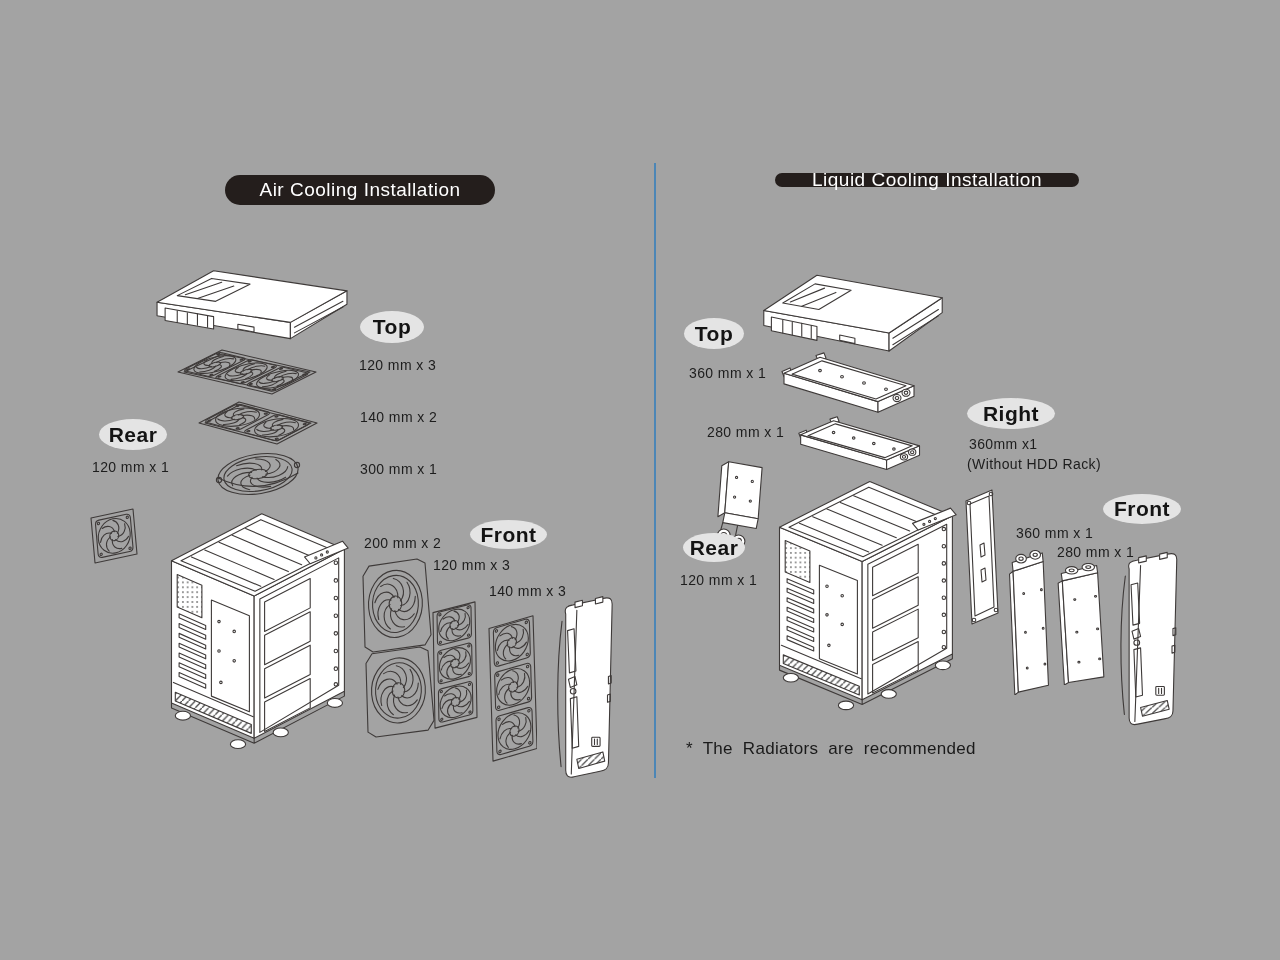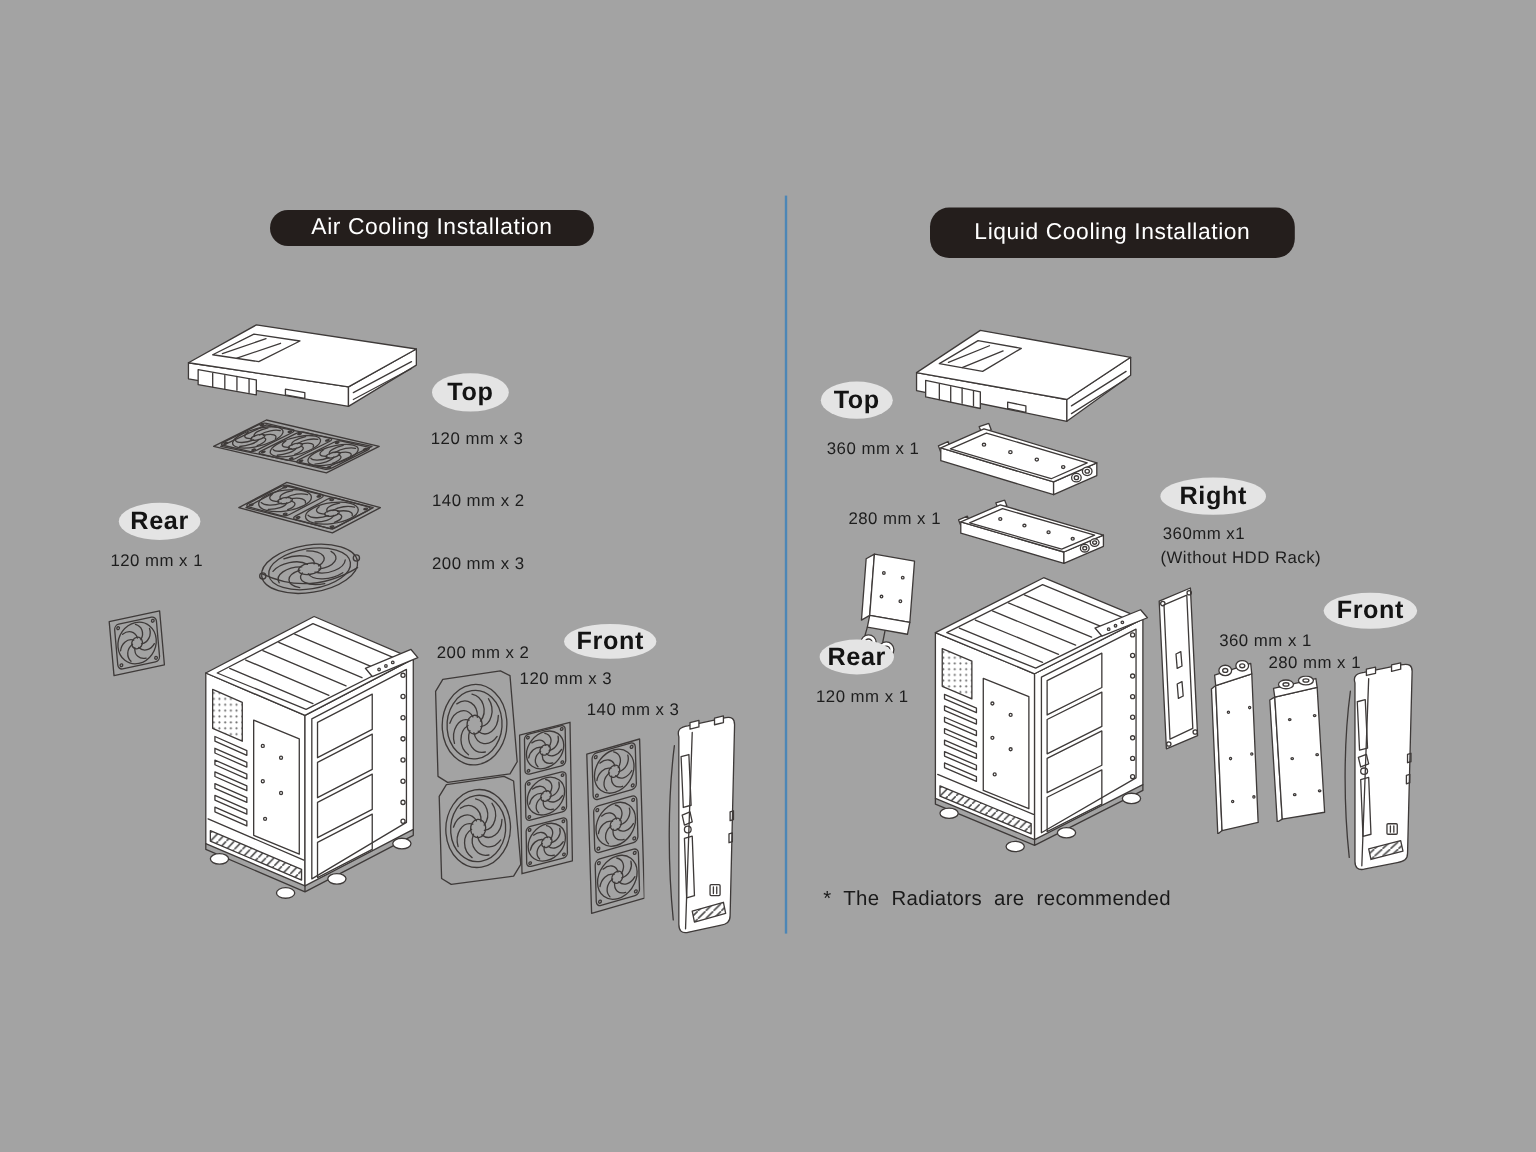--- a/index.html
+++ b/index.html
@@ -277,29 +277,29 @@
     <use href="#g-fansq" transform="matrix(0.383,-0.113,0.012,0.422,7.7,109.7)"></use>
   </svg>
 
   <svg class="abs art" style="left:549px;top:592px;" width="78" height="193" viewBox="0 0 84 210" preserveAspectRatio="none">
     <use href="#g-panel"></use>
   </svg>
 
   <div class="abs oval" style="left:360px;top:311px;width:64px;height:32px;">Top</div>
   <div class="abs spec" style="left:359px;top:357px;">120 mm x 3</div>
   <div class="abs spec" style="left:360px;top:409px;">140 mm x 2</div>
-  <div class="abs spec" style="left:360px;top:461px;">200 mm x 3</div>
+  <div class="abs spec" style="left:360px;top:461px;">300 mm x 1</div>
   <div class="abs oval" style="left:99px;top:419px;width:68px;height:31px;">Rear</div>
   <div class="abs spec" style="left:92px;top:459px;">120 mm x 1</div>
   <div class="abs spec" style="left:364px;top:535px;">200 mm x 2</div>
   <div class="abs oval" style="left:470px;top:520px;width:77px;height:29px;">Front</div>
   <div class="abs spec" style="left:433px;top:557px;">120 mm x 3</div>
   <div class="abs spec" style="left:489px;top:583px;">140 mm x 3</div>
 
-  <div class="abs pill" style="left:775px;top:173px;width:304px;height:42px;">Liquid Cooling Installation</div>
+  <div class="abs pill" style="left:775px;top:173px;width:304px;height:14px;">Liquid Cooling Installation</div>
 
   <svg class="abs art" style="left:760px;top:270px;" width="186" height="96" viewBox="0 0 196 90" preserveAspectRatio="none">
     <use href="#g-cover"></use>
   </svg>
 
   <svg class="abs art" style="left:780px;top:352px;" width="140" height="62" viewBox="0 0 140 70" preserveAspectRatio="none">
     <use href="#g-slab"></use>
   </svg>
 
   <svg class="abs art" style="left:797px;top:416px;" width="128" height="55" viewBox="0 0 140 70" preserveAspectRatio="none">

